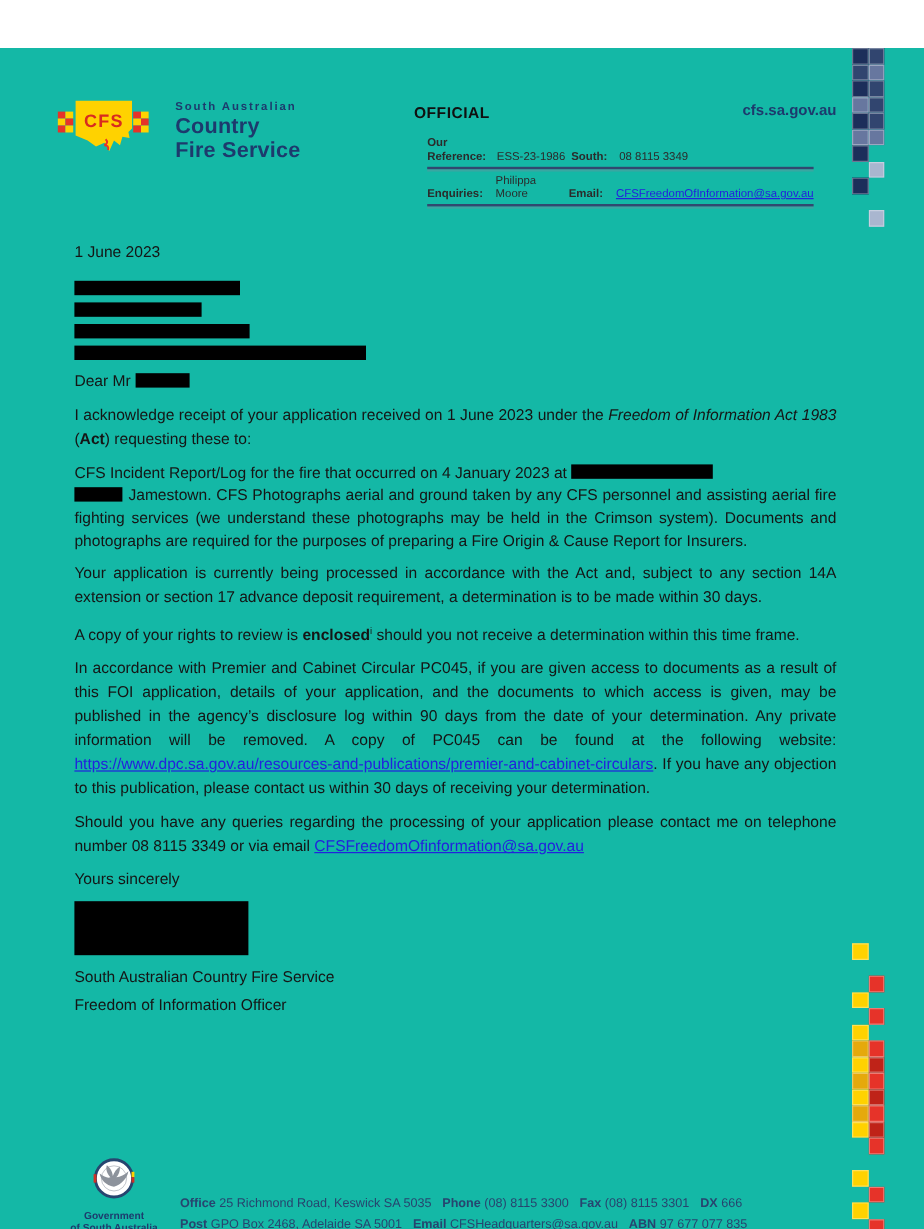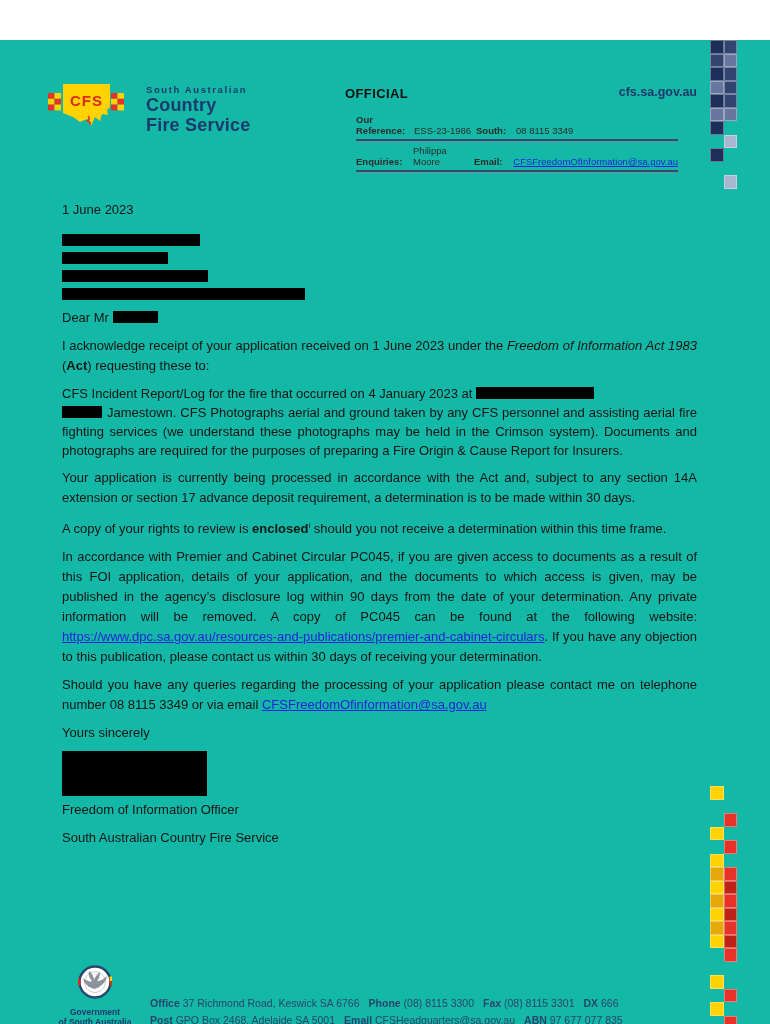--- a/index.html
+++ b/index.html
@@ -173,42 +173,42 @@
     <p><span>A copy of your rights to review is </span><b>enclosed</b><sup>i</sup><span> should you not receive a determination within this time frame.</span></p>
 
     <p><span>In accordance with Premier and Cabinet Circular PC045, if you are given access to documents as a result of this FOI application, details of your application, and the documents to which access is given, may be published in the agency’s disclosure log within 90 days from the date of your determination. Any private information will be removed. A copy of PC045 can be found at the following website: </span><a href="#">https://www.dpc.sa.gov.au/resources-and-publications/premier-and-cabinet-circulars</a><span>. If you have any objection to this publication, please contact us within 30 days of receiving your determination.</span></p>
 
     <p><span>Should you have any queries regarding the processing of your application please contact me on telephone number 08 8115 3349 or via email </span><a href="#">CFSFreedomOfinformation@sa.gov.au</a></p>
 
     <p class="closing">Yours sincerely</p>
 
     <div class="sig-block"></div>
 
+    <p class="sign-line">South Australian Country Fire Service</p>
     <p class="sign-line first">Freedom of Information Officer</p>
-    <p class="sign-line">South Australian Country Fire Service</p>
   </div>
 
   <div class="footer">
     <div class="crest">
       <svg width="56" height="38" viewBox="0 0 56 38">
         <circle cx="28" cy="18" r="15.5" fill="#ffffff" stroke="#27456f" stroke-width="2.4"></circle>
         <circle cx="28" cy="18" r="10.5" fill="none" stroke="#a9aeb6" stroke-width="0.6"></circle>
         <rect x="11" y="14.5" width="2.4" height="7" fill="#d03024"></rect>
         <rect x="42.6" y="12.5" width="2.4" height="4.5" fill="#ffd200"></rect>
         <rect x="42.6" y="17" width="2.4" height="4.5" fill="#d03024"></rect>
         <path d="M28 25 c-7 -1 -11 -6 -12 -11 c4 3 7 4 9 3 c-3 -3 -4 -7 -3 -10 c3 2 5 6 5 9 c1 -3 3 -6 6 -8 c0 4 -1 7 -3 9 c3 0 7 -2 10 -5 c-1 6 -6 11 -12 13 z" fill="#8d939c"></path>
       </svg>
       <div class="gov-text">
         <div>Government</div>
         <div>of South Australia</div>
       </div>
     </div>
     <div class="contact">
       <div>
-        <b>Office</b> <span class="fv">37 Richmond Road, Keswick SA 6766</span><b>Phone</b> <span class="fv">(08) 8115 3300</span><b>Fax</b> <span class="fv">(08) 8115 3301</span><b>DX</b> <span>666</span>
+        <b>Office</b> <span class="fv">25 Richmond Road, Keswick SA 5035</span><b>Phone</b> <span class="fv">(08) 8115 3300</span><b>Fax</b> <span class="fv">(08) 8115 3301</span><b>DX</b> <span>666</span>
       </div>
       <div>
         <b>Post</b> <span class="fv">GPO Box 2468, Adelaide SA 5001</span><b>Email</b> <span class="fv">CFSHeadquarters@sa.gov.au</span><b>ABN</b> <span>97 677 077 835</span>
       </div>
     </div>
   </div>
 
 </div>
 
 </body></html>

